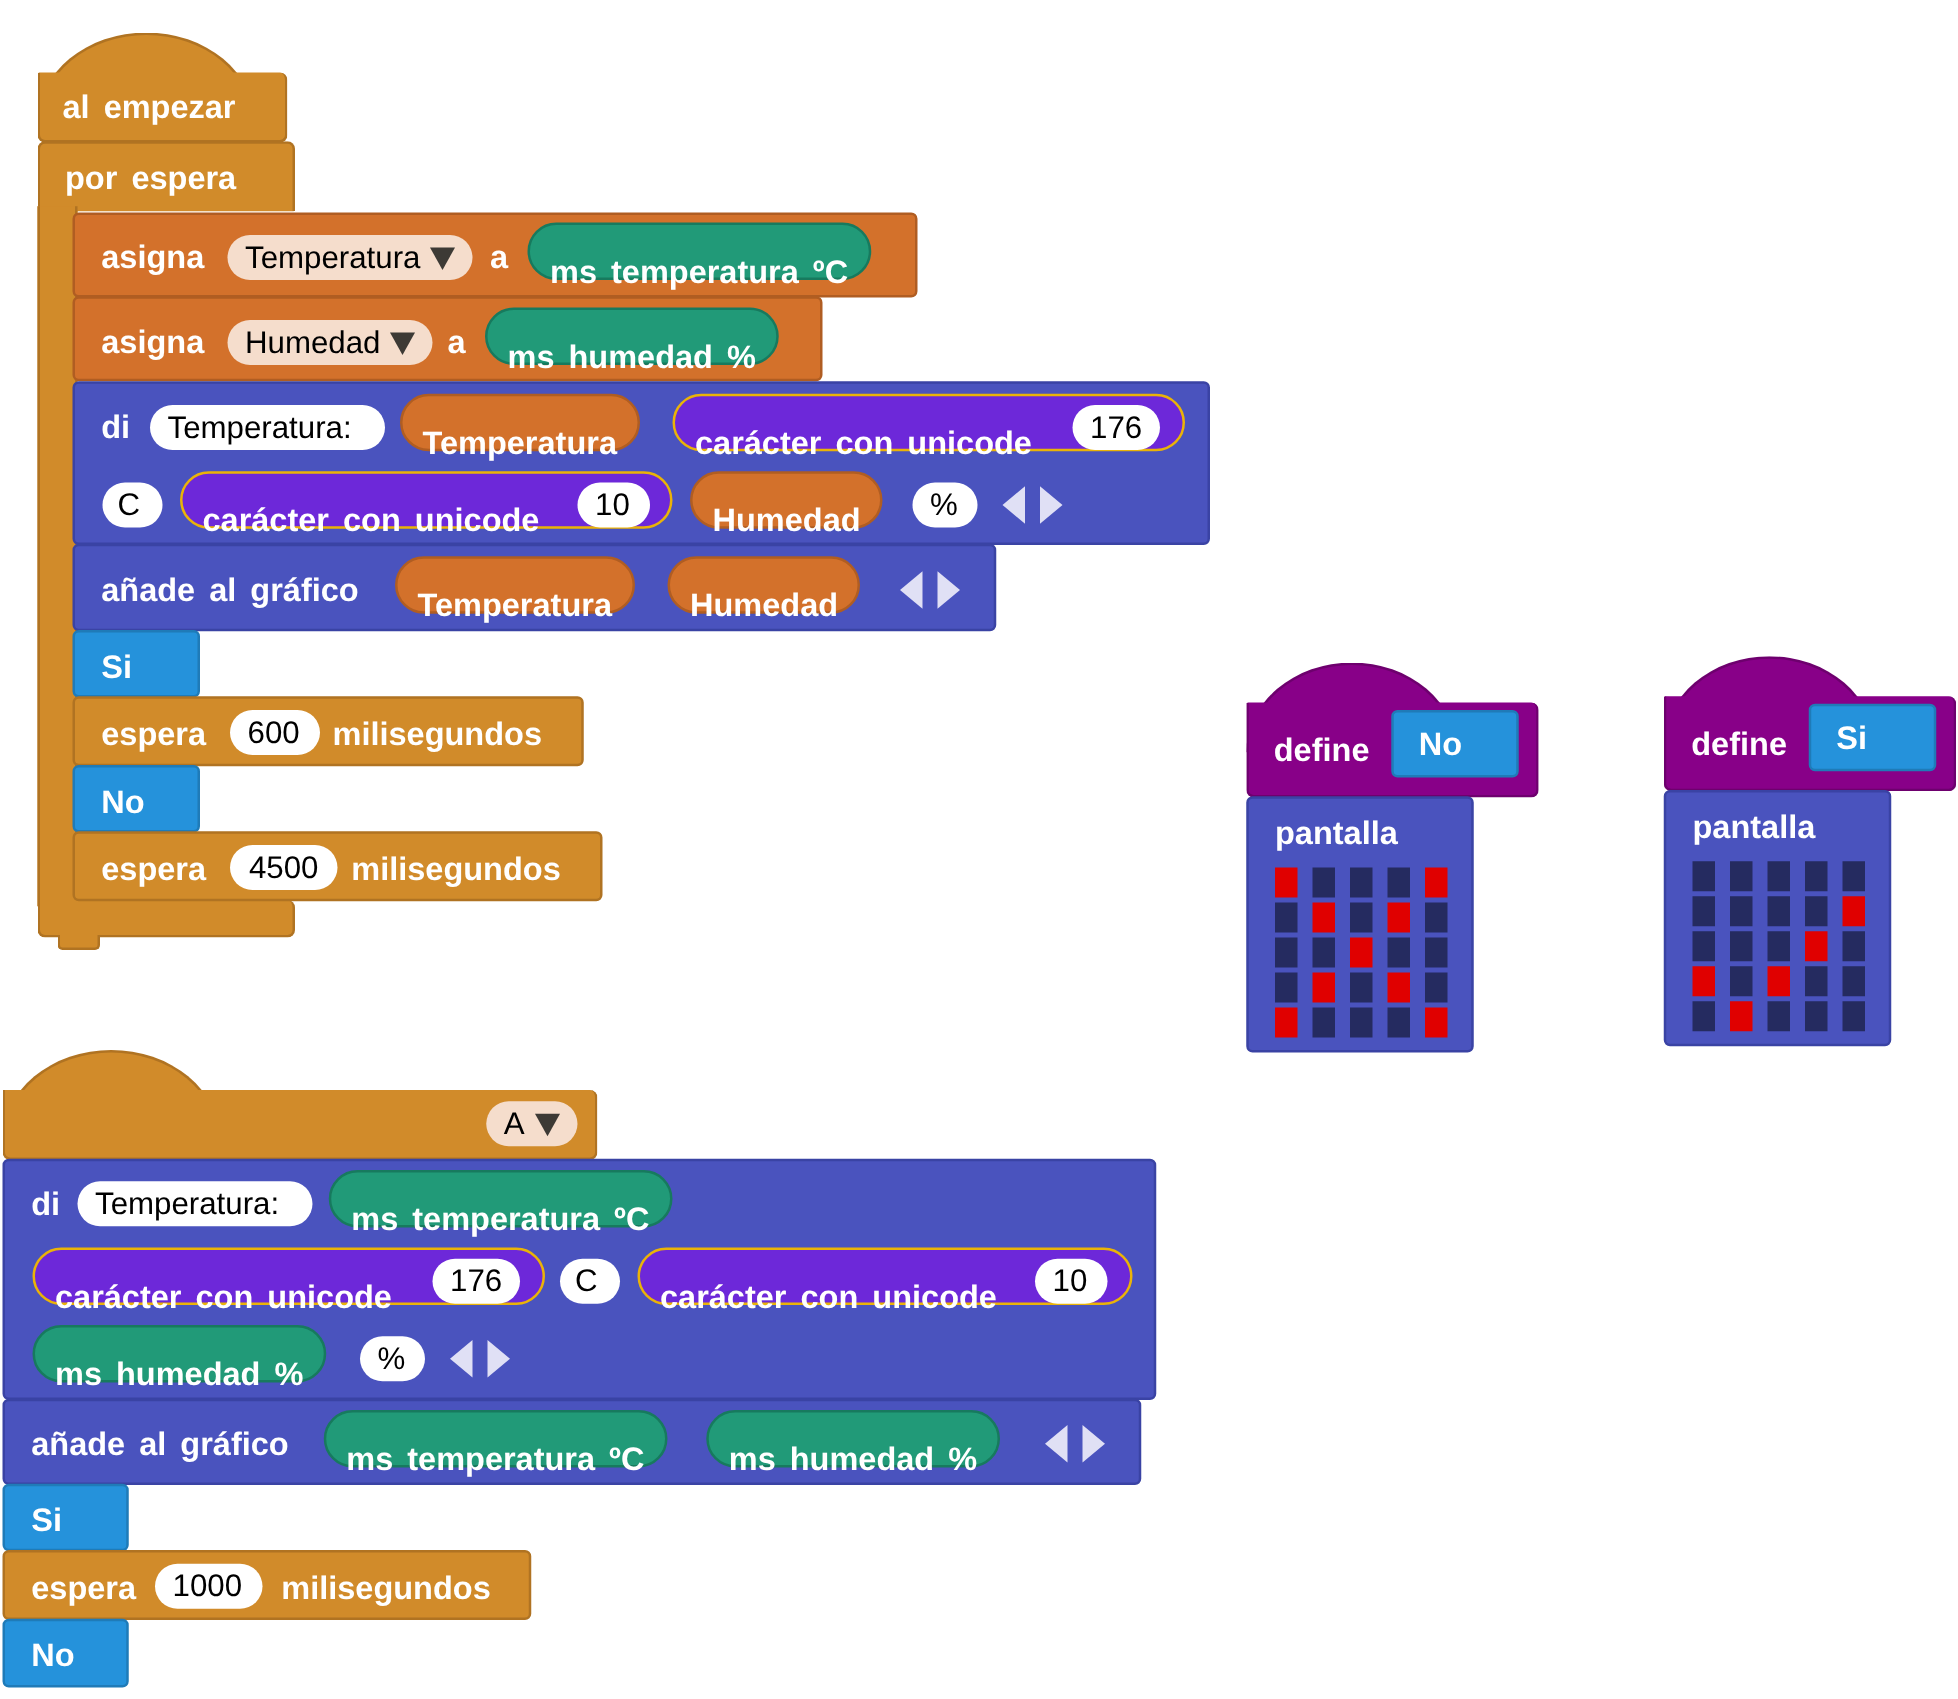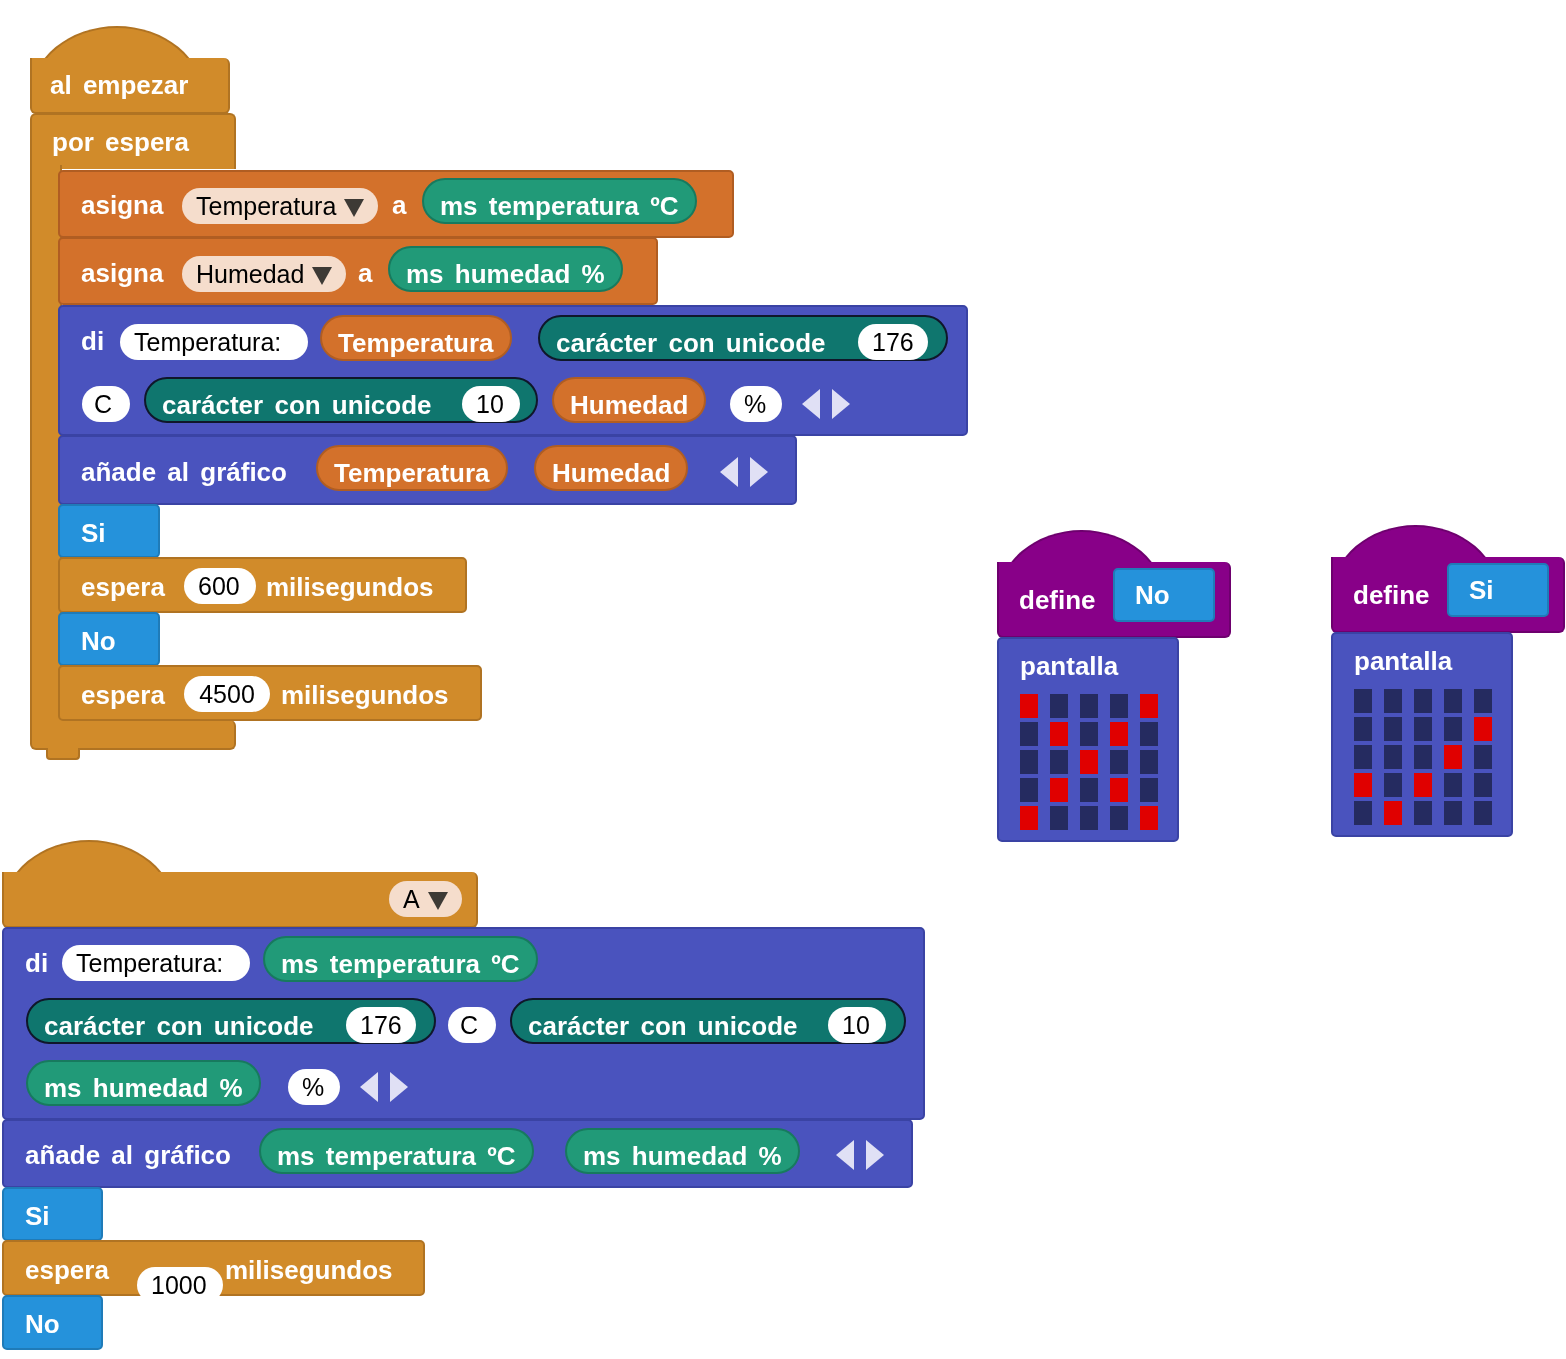--- a/index.html
+++ b/index.html
@@ -1,34 +1,34 @@
 <!DOCTYPE html>
 <html><head>
 <meta charset="utf-8">
 <style>
   html, body { margin:0; padding:0; background:#ffffff; }
   body { width:1566px; height:1359px; position:relative; overflow:hidden;
          font-family:"Liberation Sans", sans-serif; }
   .blk { position:absolute; box-sizing:border-box; border-radius:5px; }
   .lbl { position:absolute; color:#fff; font-weight:bold; font-size:26px; white-space:pre; line-height:30px; word-spacing:4px; }
   .pill { position:absolute; box-sizing:border-box; border-radius:28px; height:46px; color:#fff; font-weight:bold;
-          font-size:26px; line-height:50px; padding:1px 16px; white-space:pre; word-spacing:4px; }
+          font-size:26px; line-height:50px; padding:12px 16px; white-space:pre; word-spacing:4px; }
   .field { position:absolute; box-sizing:border-box; border-radius:18px; height:36px; background:#fff; color:#000;
            font-size:25px; line-height:36px; padding:0 14px; white-space:pre; }
   .dd { position:absolute; box-sizing:border-box; border-radius:18px; height:36px; background:#f5ddcc; color:#000;
         font-size:25px; line-height:36px; padding:0 14px; white-space:pre; }
   .dd .arr { display:inline-block; width:0; height:0; border-left:10px solid transparent; border-right:10px solid transparent;
              border-top:18px solid #3d3a35; margin-left:8px; vertical-align:-2px; }
   .ctrl { background:#d18b2a; border:2px solid #b07322; }
   .var { background:#d3712b; border:2px solid #b05d22; }
   .basic { background:#4a53be; border:2px solid #3a43a4; }
   .fn { background:#2592db; border:2px solid #1f7bb8; }
   .def { background:#880088; border:2px solid #6e006e; }
   .green { background:#219a78; border:2px solid #177a5e; }
-  .red { background:#0f766e; border:2px solid #0f172a; }
+  .red { background:#6d28d9; border:2px solid #eab308; }
   .orange { background:#d3712b; border:2px solid #b05d22; }
   .arrows { position:absolute; width:50px; height:30px; }
   .arrows .l { position:absolute; left:0; top:0; width:0; height:0; border-top:15px solid transparent; border-bottom:15px solid transparent; border-right:18px solid #e0e0f5; }
   .arrows .r { position:absolute; left:30px; top:0; width:0; height:0; border-top:15px solid transparent; border-bottom:15px solid transparent; border-left:18px solid #e0e0f5; }
   .hat { position:absolute; border-radius:50% 50% 0 0 / 100% 100% 0 0; }
   .led { position:absolute; width:18px; height:24px; }
   .led.on { background:#e00000; }
   .led.off { background:#252b60; }
   .notch { position:absolute; width:30px; height:8px; }
 </style>
@@ -222,20 +222,20 @@
         <span class="r"></span>
       </span>
   </div>
 
   <div class="blk fn" style="left:2px;top:1187px;width:101px;height:54px;">
     <span class="lbl" style="left:21px;top:12px;">Si</span>
   </div>
 
   <div class="blk ctrl" style="left:2px;top:1240px;width:423px;height:56px;">
     <span class="lbl" style="left:21px;top:13px;">espera</span>
-    <span class="field" style="left:133px;top:9px;width:86px;margin-top:16px;">1000</span>
+    <span class="field" style="left:120px;top:9px;width:86px;">1000</span>
     <span class="lbl" style="left:221px;top:13px;">milisegundos</span>
   </div>
 
   <div class="blk fn" style="left:2px;top:1295px;width:101px;height:55px;">
     <span class="lbl" style="left:21px;top:12px;">No</span>
   </div>
 </div>
 
 </body></html>

